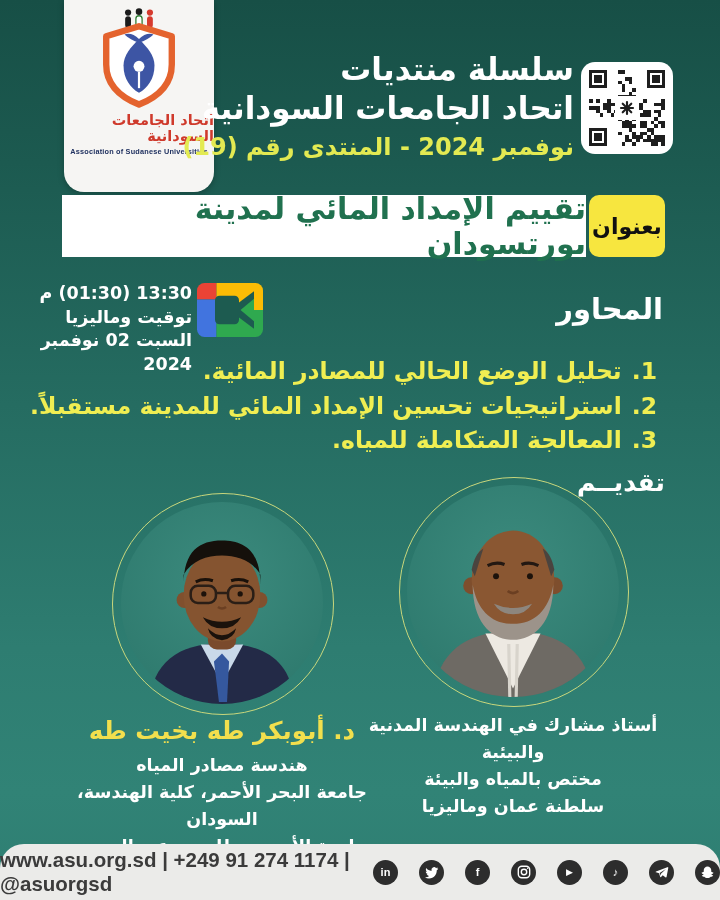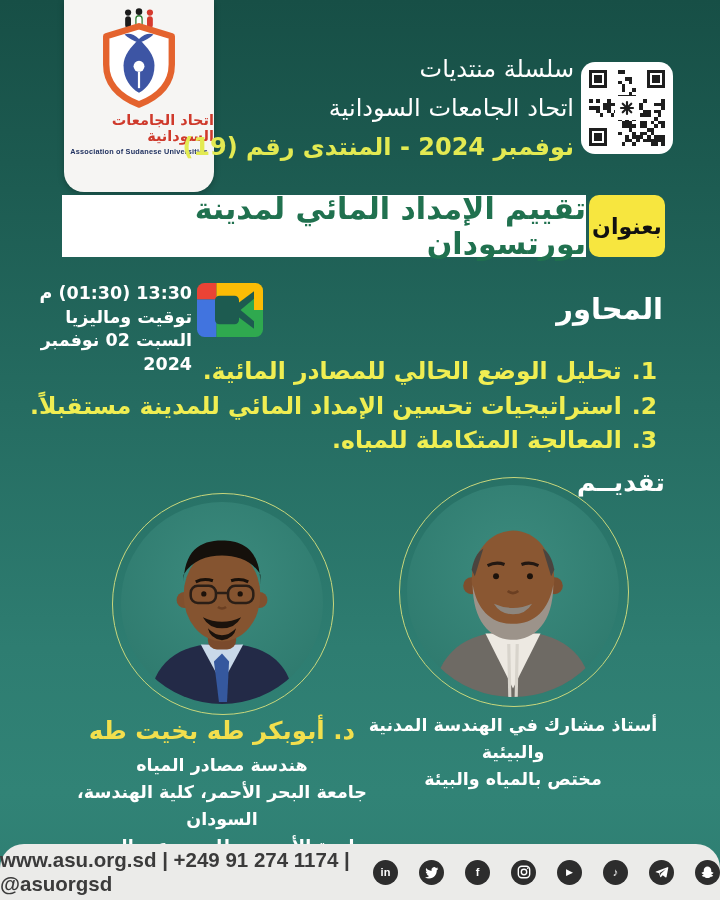--- a/index.html
+++ b/index.html
@@ -7,21 +7,21 @@
   #poster{position:relative;width:720px;height:900px;overflow:hidden;
     background:linear-gradient(180deg,#174F46 0%,#1C5A50 18%,#256C61 45%,#2E7D71 72%,#318376 88%,#2E7E72 100%);}
   
   .logo-card{position:absolute;left:64px;top:0;width:150px;height:192px;background:#F6F5F3;
     border-radius:0 0 20px 20px;display:flex;flex-direction:column;align-items:center;box-shadow:0 2px 6px rgba(0,0,0,.25);}
   .logo-card svg{margin-top:8px;}
   .logo-ar{color:#CF3A2C;font-size:14.5px;font-weight:bold;margin-top:2px;direction:rtl;}
   .logo-en{color:#203160;font-size:7.3px;font-weight:bold;margin-top:3px;
     font-family:"Liberation Sans","DejaVu Sans",sans-serif;letter-spacing:.2px;}
   .header-text{position:absolute;right:146px;top:50px;text-align:right;direction:rtl;line-height:39px;}
-  .header-text .h-line{color:#FFFFFF;font-size:24px;font-weight:normal;}
+  .header-text .h-line{color:#FFFFFF;font-size:31px;font-weight:bold;}
   .header-text .h-edition{color:#E3EA52;font-size:24px;font-weight:bold;}
   .qr-box{position:absolute;right:47px;top:62px;width:92px;height:92px;background:#FFFFFF;
     border-radius:14px;padding:8px;box-sizing:border-box;}
   .qr-inner{position:relative;width:100%;height:100%;}
   .qr-grid{position:absolute;inset:0;display:grid;grid-template-rows:repeat(21,1fr);grid-template-columns:repeat(21,1fr);}
   .qr-grid div{background:#1E1E1E;}
   .finder{position:absolute;width:18px;height:18px;border:3px solid #1E1E1E;box-sizing:border-box;padding:2px;background:#fff;}
   .finder::after{content:"";display:block;width:100%;height:100%;background:#1E1E1E;}
   .finder.tl{left:0;top:0;} .finder.tr{right:0;top:0;} .finder.bl{left:0;bottom:0;}
   .qr-center{position:absolute;left:50%;top:50%;width:24px;height:24px;margin:-12px 0 0 -12px;background:#fff;
@@ -323,20 +323,21 @@
   <div class="speaker-col left">
     <div class="speaker-name">د. أبوبكر طه بخيت طه</div>
     <div class="speaker-line">هندسة مصادر المياه</div>
     <div class="speaker-line">جامعة البحر الأحمر، كلية الهندسة، السودان</div>
     <div class="speaker-line">جامعة الأمير سطام بن عبد العزيز، السعودية</div>
   </div>
 
   <div class="speaker-col right">
     <div class="speaker-line">أستاذ مشارك في الهندسة المدنية والبيئية</div>
     <div class="speaker-line">مختص بالمياه والبيئة</div>
+    <div class="speaker-line">سلطنة عمان وماليزيا</div>
   </div>
 
   <div class="footer">
     <div class="contact">www.asu.org.sd | +249 91 274 1174 | @asuorgsd</div>
     <div class="social-row">
       <div class="social">
         <span class="tx">in</span>
       </div>
       <div class="social">
         <svg width="15" height="15" viewBox="0 0 16 16">

